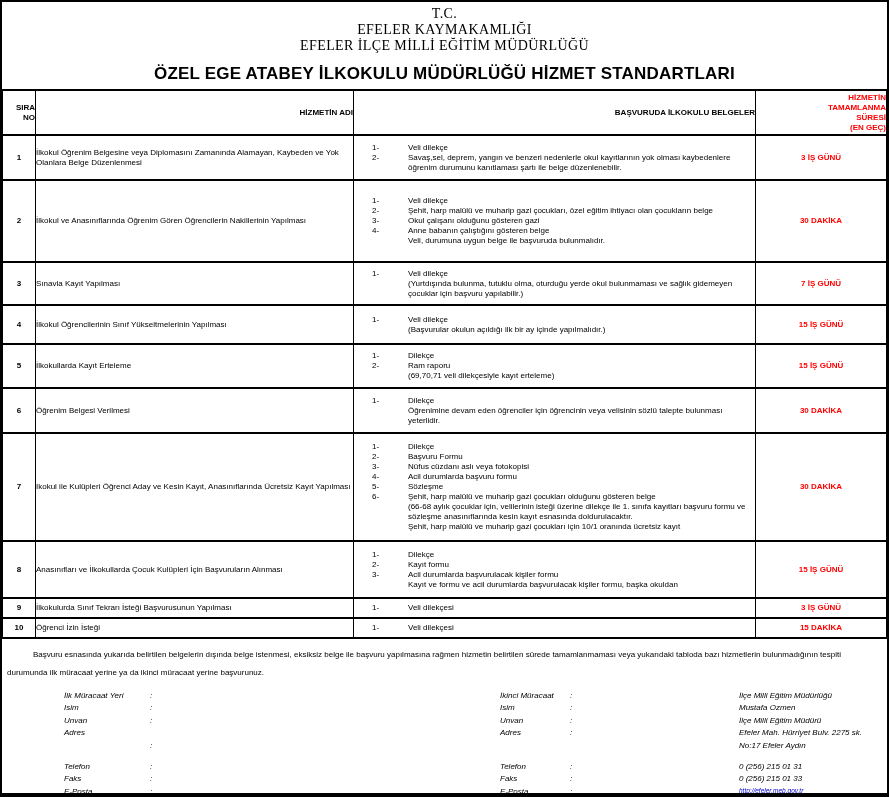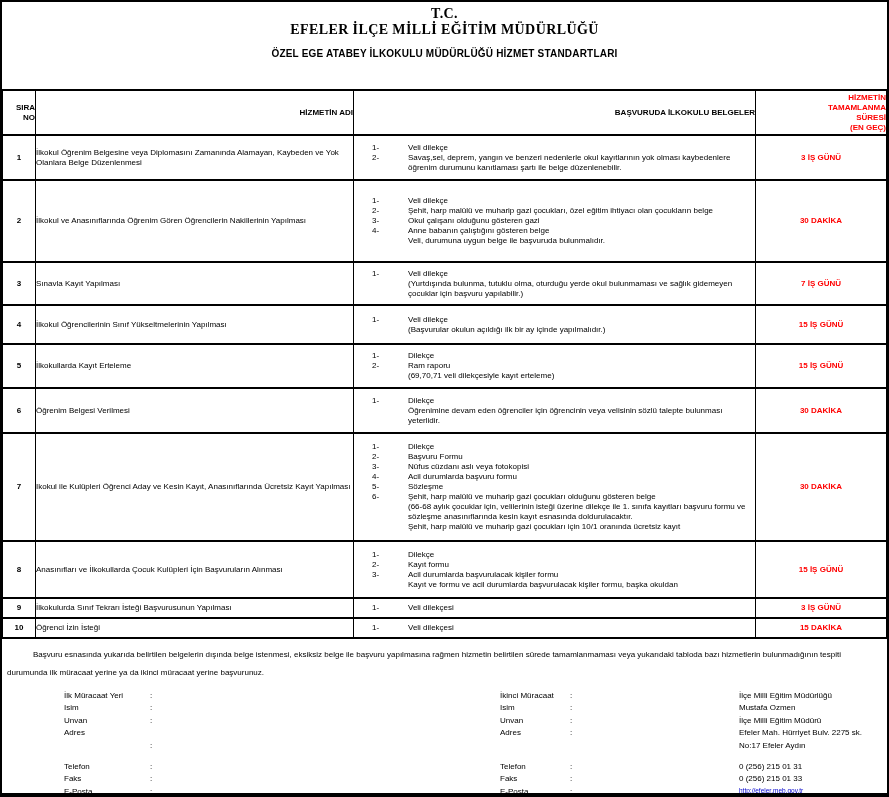--- a/index.html
+++ b/index.html
@@ -9,22 +9,22 @@
     box-sizing:border-box;
     border:2px solid #000;
     border-bottom:4px solid #000;
     font-family:"Liberation Sans",sans-serif;
     color:#000;
     overflow:hidden;
     background:#fff;
   }
   
   .title-block{ text-align:center; padding-top:4px; height:87px; box-sizing:border-box;}
-  .t-serif{ font-family:"Liberation Serif",serif; font-weight:bold; font-size:14px; line-height:16px; letter-spacing:.4px;}
-  .t-sub{ font-weight:bold; font-size:10px; margin-top:10px; letter-spacing:.2px;}
+  .t-serif{ font-family:"Liberation Serif",serif; font-weight:normal; font-size:14px; line-height:16px; letter-spacing:.4px;}
+  .t-sub{ font-weight:bold; font-size:17px; margin-top:10px; letter-spacing:.2px;}
   
   table.std{ border-collapse:collapse; width:100%; table-layout:fixed; }
   table.std th, table.std td{
     border:1px solid #000;
     border-top:2px solid #000;
     border-bottom:2px solid #000;
     padding:0; vertical-align:middle;
     font-size:8px; line-height:10px;
   }
   col.c1{width:33px;} col.c2{width:318px;} col.c3{width:402px;} col.c4{width:auto;}
@@ -33,36 +33,37 @@
   td.c-no{ text-align:center; font-weight:bold; }
   td.c-name{ text-align:left; padding:3px 12px 3px 70px; }
   td.c-docs{ padding:3px 8px 3px 0; }
   td.c-dur{ text-align:center; font-weight:bold; color:#FF0000; font-size:8.5px; }
   .doc-item{ display:flex; }
   .doc-num{ flex:0 0 36px; padding-left:18px; box-sizing:content-box; }
   .doc-text{ flex:1; }
   
   .note{ margin:7px 6px 0 5px; font-size:8px; line-height:18px; text-indent:26px; }
   .contacts{ position:relative; height:104px; margin-top:9px; font-size:8px; }
-  .contact-line{ position:relative; height:12.4px; }
+  .contact-line{ position:relative; height:12.4px;font-style:italic; }
   .contact-line.gap{ margin-top:9px; }
   .cl1{ position:absolute; left:62px; }
   .cc1{ position:absolute; left:148px; }
   .cl2{ position:absolute; left:498px; }
   .cc2{ position:absolute; left:568px; }
   .cv { position:absolute; left:737px; white-space:nowrap; }
   a.contact-link{ color:#0000CC; font-size:6.5px; text-decoration:underline; }
 </style>
 </head>
 <body>
 
 <div class="page">
 
   <div class="title-block">
     <div class="t-serif">T.C.</div>
+    <div class="t-serif">EFELER KAYMAKAMLIĞI</div>
     <div class="t-serif">EFELER İLÇE MİLLİ EĞİTİM MÜDÜRLÜĞÜ</div>
     <div class="t-sub">ÖZEL EGE ATABEY İLKOKULU MÜDÜRLÜĞÜ HİZMET STANDARTLARI</div>
   </div>
 
   <table class="std">
     <colgroup>
         <col class="c1">
         <col class="c2">
         <col class="c3">
         <col class="c4">

